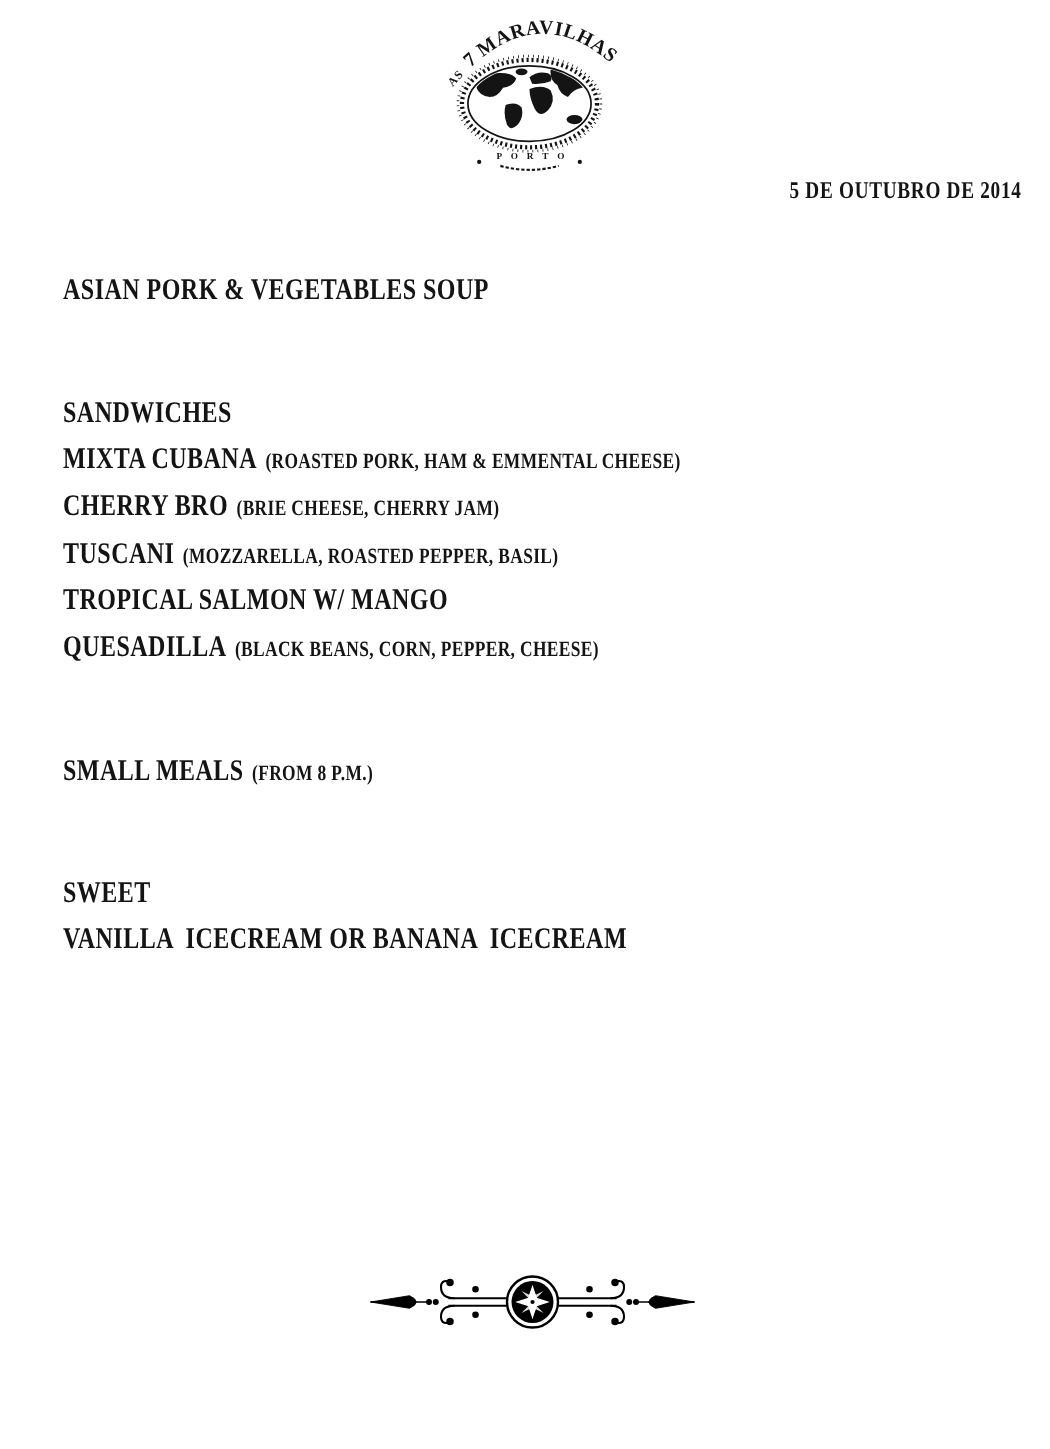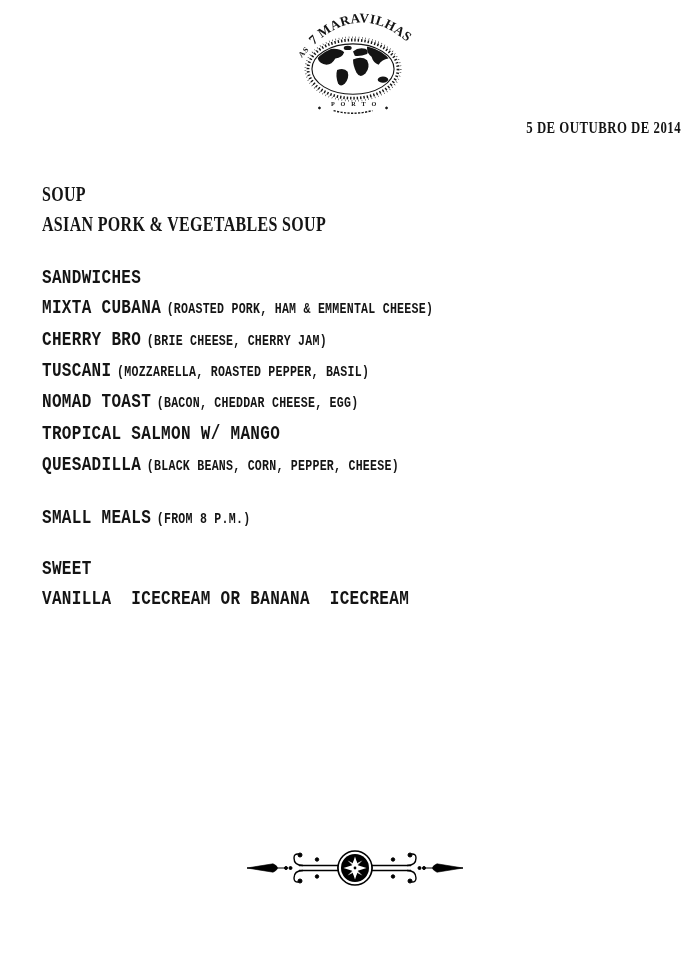--- a/index.html
+++ b/index.html
@@ -36,21 +36,21 @@
     font-weight: 700;
     font-size: 16px;
     letter-spacing: 0.6px;
     white-space: pre;
   }
   
   .menu {
     position: absolute;
     left: 42px; top: 178px; right: 20px;
   }
-  .menu-section + .menu-section { margin-top: 20px; font-family: Liberation Mono, monospace; }
+  .menu-section + .menu-section { margin-top: 50px; }
   .line {
     margin: 0;
     height: 31.4px;
     line-height: 31.4px;
     font-weight: 700;
   }
   .cond {
     display: inline-block;
     transform: scaleX(0.8);
     transform-origin: 0 50%;
@@ -116,36 +116,34 @@
       <circle cx="108" cy="120" r="1.1"></circle>
     </g>
   </svg>
 
   <div class="date-line">
     <span class="date-text">5 DE OUTUBRO DE 2014</span>
   </div>
 
   <div class="menu">
     <section class="menu-section">
-      <h2 class="line"><span class="cond"><span class="name">SOUP</span></span></h2>
       <div>
     <p class="line"><span class="cond"><span class="name">ASIAN PORK &amp; VEGETABLES SOUP</span></span></p>
   </div>
     </section>
 
     <section class="menu-section">
       <h2 class="line"><span class="cond"><span class="name">SANDWICHES</span></span></h2>
       <div>
     <p class="line"><span class="cond"><span class="name">MIXTA CUBANA</span><span class="note">(ROASTED PORK, HAM &amp; EMMENTAL CHEESE)</span></span></p>
 
     <p class="line"><span class="cond"><span class="name">CHERRY BRO</span><span class="note">(BRIE CHEESE, CHERRY JAM)</span></span></p>
 
     <p class="line"><span class="cond"><span class="name">TUSCANI</span><span class="note">(MOZZARELLA, ROASTED PEPPER, BASIL)</span></span></p>
 
-    <p class="line"><span class="cond"><span class="name">NOMAD TOAST</span><span class="note">(BACON, CHEDDAR CHEESE, EGG)</span></span></p>
 
     <p class="line"><span class="cond"><span class="name">TROPICAL SALMON W/ MANGO</span></span></p>
 
     <p class="line"><span class="cond"><span class="name">QUESADILLA</span><span class="note">(BLACK BEANS, CORN, PEPPER, CHEESE)</span></span></p>
   </div>
     </section>
 
     <section class="menu-section">
       <h2 class="line"><span class="cond"><span class="name">SMALL MEALS</span><span class="note">(FROM 8 P.M.)</span></span></h2>
     </section>

